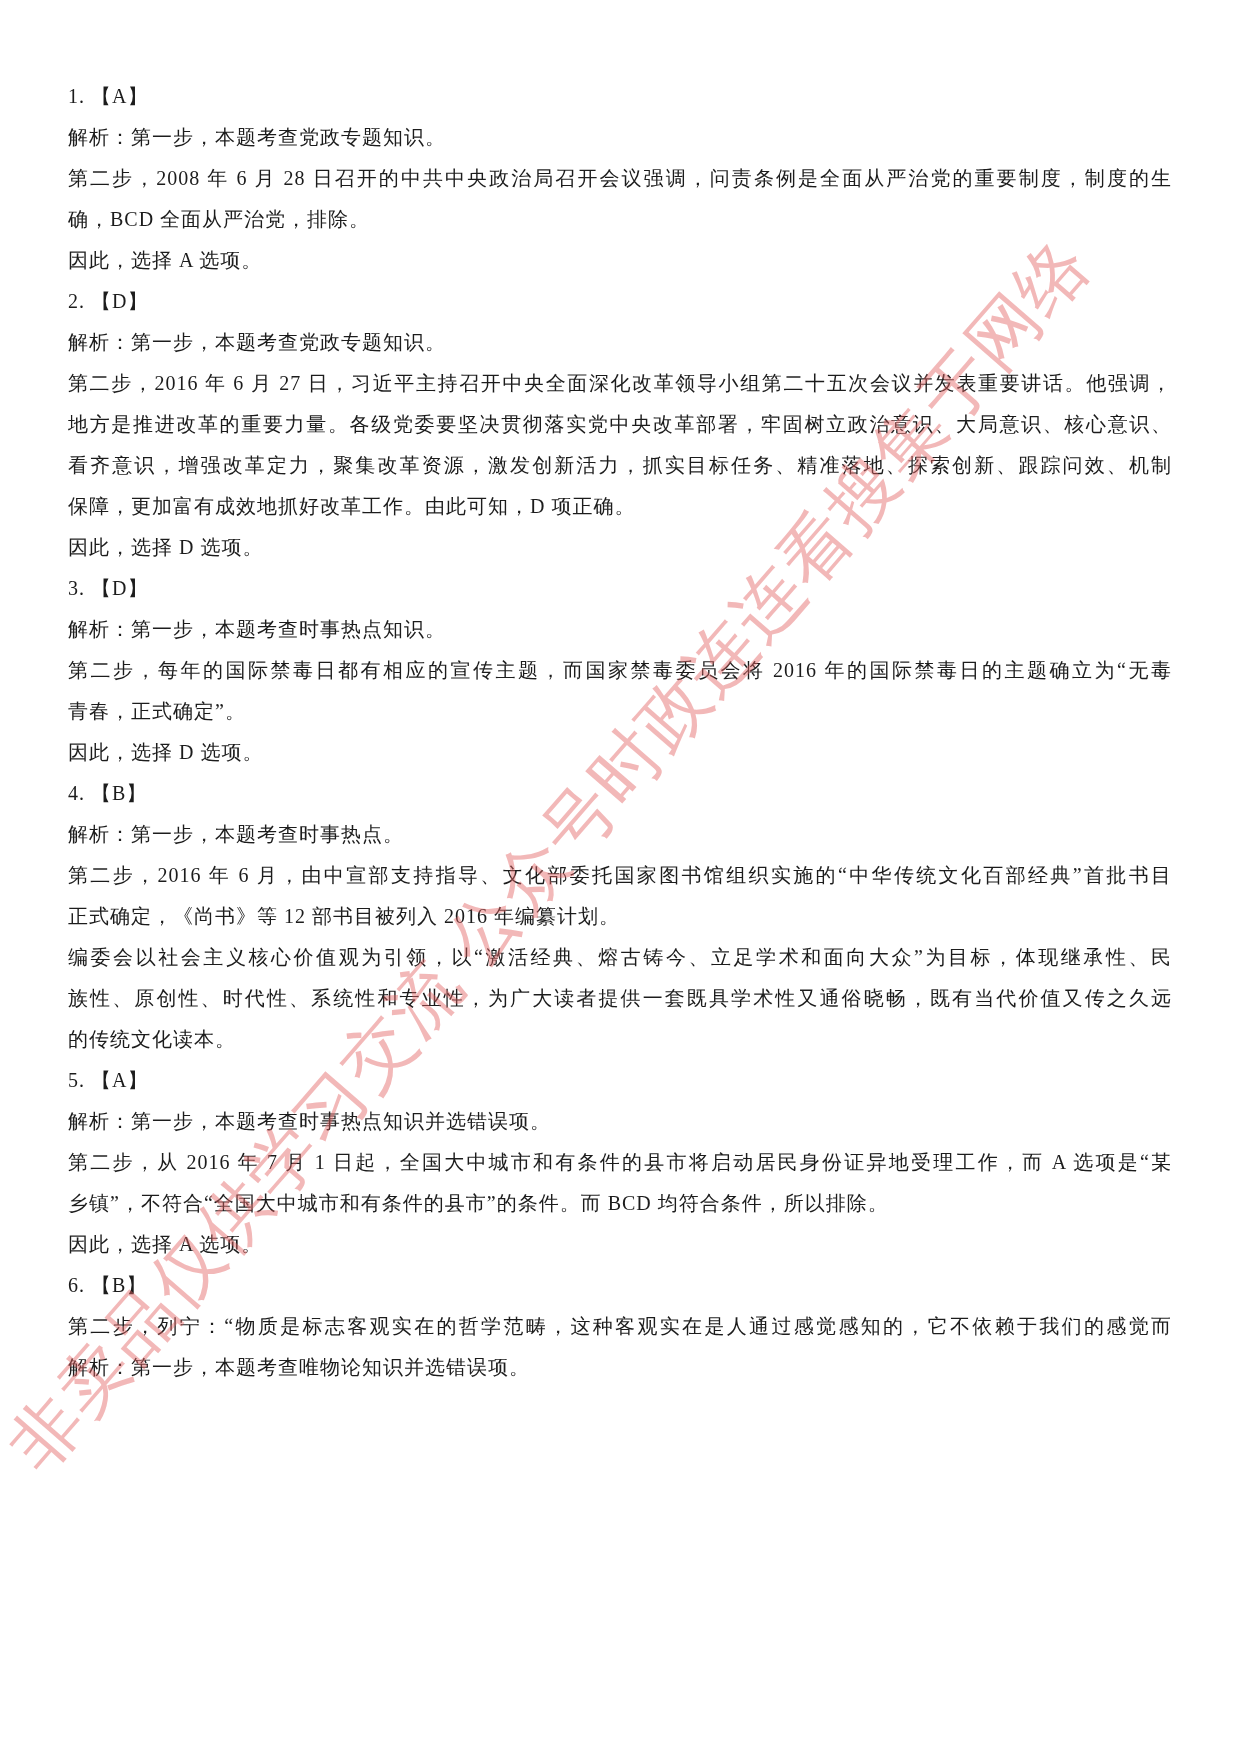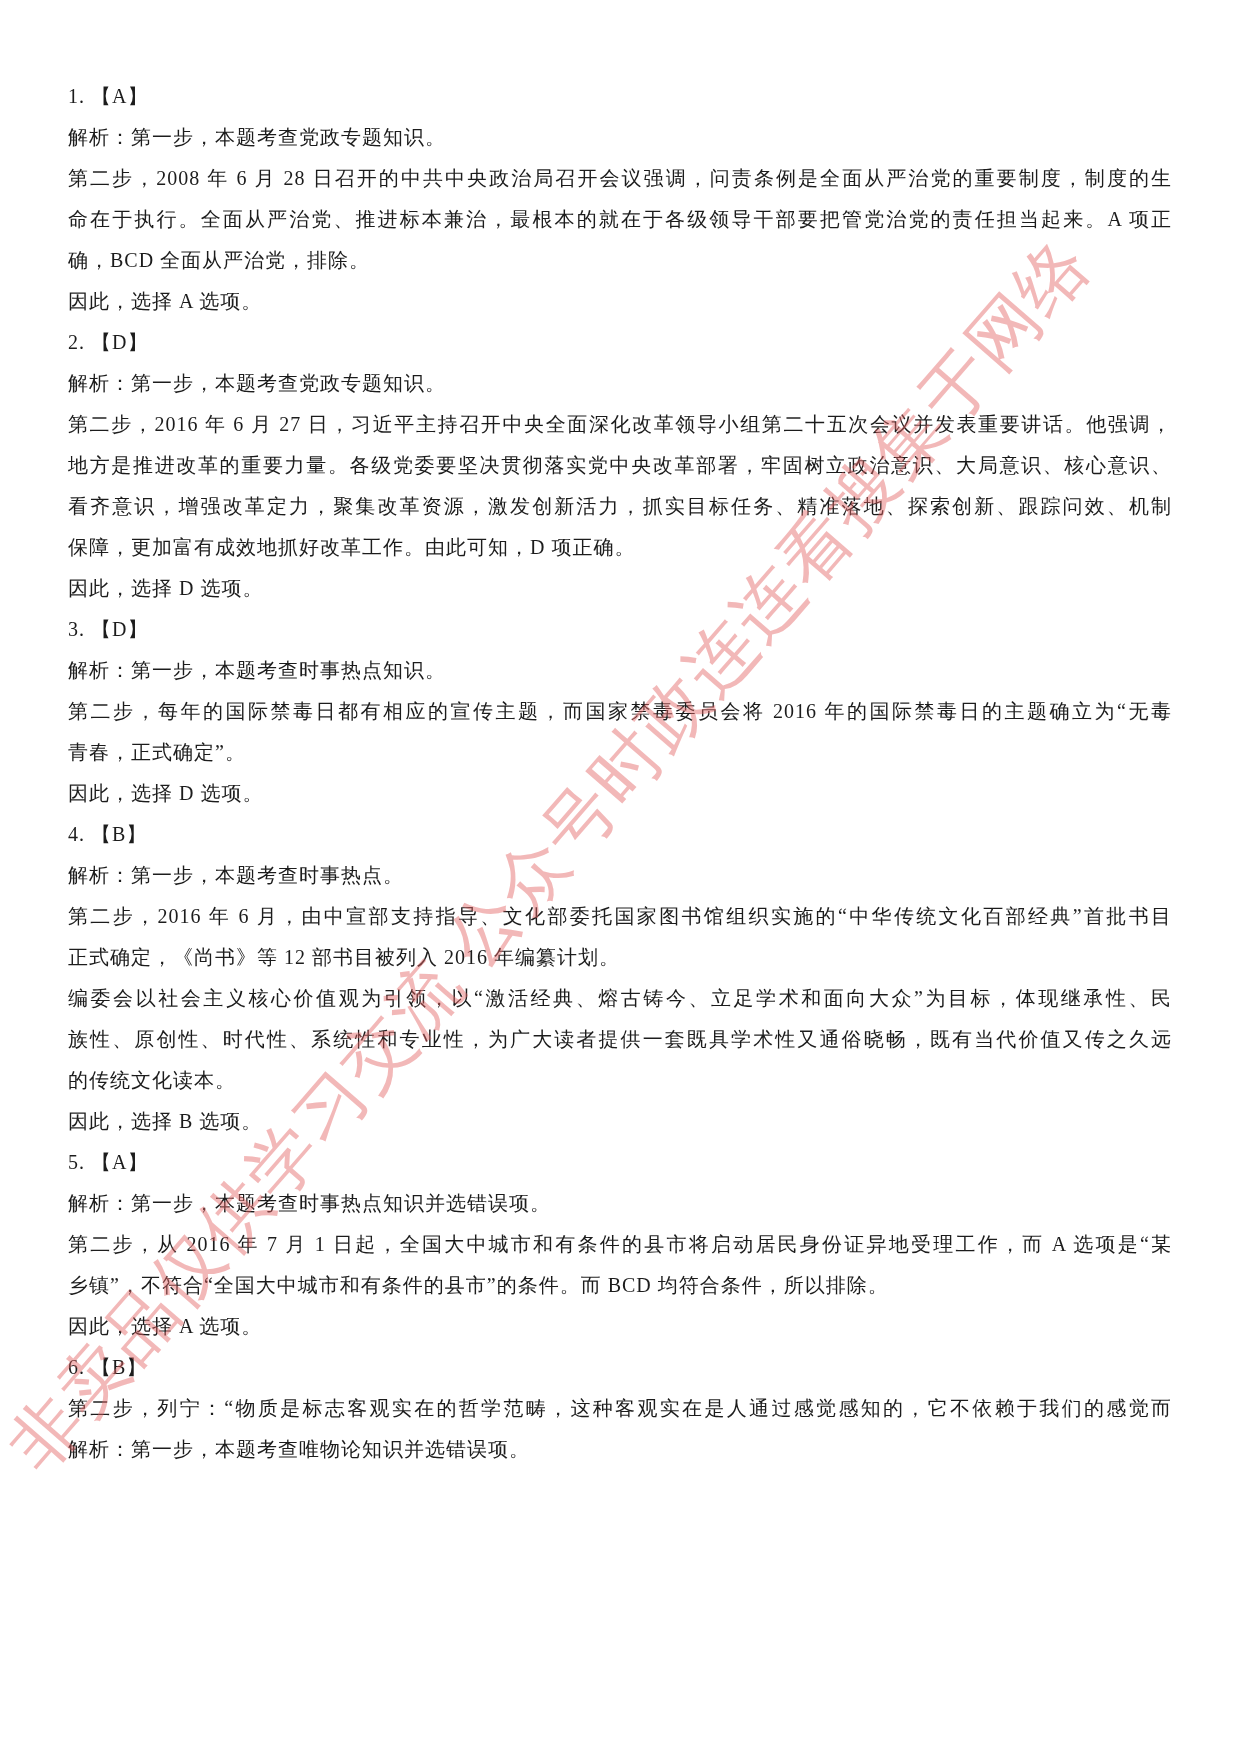--- a/index.html
+++ b/index.html
@@ -47,21 +47,20 @@
 </head>
 <body>
 
 <div class="page">
   <div class="watermark" style="color: rgb(228, 100, 100); opacity: 0.45;">非卖品仅供学习交流 公众号时政连连看搜集于网络</div>
   <div class="content">
       <div class="section">
         <div class="line heading">1. 【A】</div>
         <div class="line">解析：第一步，本题考查党政专题知识。</div>
         <div class="line fill">第二步，2008 年 6 月 28 日召开的中共中央政治局召开会议强调，问责条例是全面从严治党的重要制度，制度的生</div>
-        <div class="line fill">命在于执行。全面从严治党、推进标本兼治，最根本的就在于各级领导干部要把管党治党的责任担当起来。A 项正</div>
         <div class="line">确，BCD 全面从严治党，排除。</div>
         <div class="line">因此，选择 A 选项。</div>
       </div>
       <div class="section">
         <div class="line heading">2. 【D】</div>
         <div class="line">解析：第一步，本题考查党政专题知识。</div>
         <div class="line fill">第二步，2016 年 6 月 27 日，习近平主持召开中央全面深化改革领导小组第二十五次会议并发表重要讲话。他强调，</div>
         <div class="line fill">地方是推进改革的重要力量。各级党委要坚决贯彻落实党中央改革部署，牢固树立政治意识、大局意识、核心意识、</div>
         <div class="line fill">看齐意识，增强改革定力，聚集改革资源，激发创新活力，抓实目标任务、精准落地、探索创新、跟踪问效、机制</div>
         <div class="line">保障，更加富有成效地抓好改革工作。由此可知，D 项正确。</div>
@@ -75,21 +74,20 @@
         <div class="line">因此，选择 D 选项。</div>
       </div>
       <div class="section">
         <div class="line heading">4. 【B】</div>
         <div class="line">解析：第一步，本题考查时事热点。</div>
         <div class="line fill">第二步，2016 年 6 月，由中宣部支持指导、文化部委托国家图书馆组织实施的“中华传统文化百部经典”首批书目</div>
         <div class="line">正式确定，《尚书》等 12 部书目被列入 2016 年编纂计划。</div>
         <div class="line fill">编委会以社会主义核心价值观为引领，以“激活经典、熔古铸今、立足学术和面向大众”为目标，体现继承性、民</div>
         <div class="line fill">族性、原创性、时代性、系统性和专业性，为广大读者提供一套既具学术性又通俗晓畅，既有当代价值又传之久远</div>
         <div class="line">的传统文化读本。</div>
-        <div class="line">因此，选择 B 选项。</div>
       </div>
       <div class="section">
         <div class="line heading">5. 【A】</div>
         <div class="line">解析：第一步，本题考查时事热点知识并选错误项。</div>
         <div class="line fill">第二步，从 2016 年 7 月 1 日起，全国大中城市和有条件的县市将启动居民身份证异地受理工作，而 A 选项是“某</div>
         <div class="line">乡镇”，不符合“全国大中城市和有条件的县市”的条件。而 BCD 均符合条件，所以排除。</div>
         <div class="line">因此，选择 A 选项。</div>
       </div>
       <div class="section">
         <div class="line heading">6. 【B】</div>

